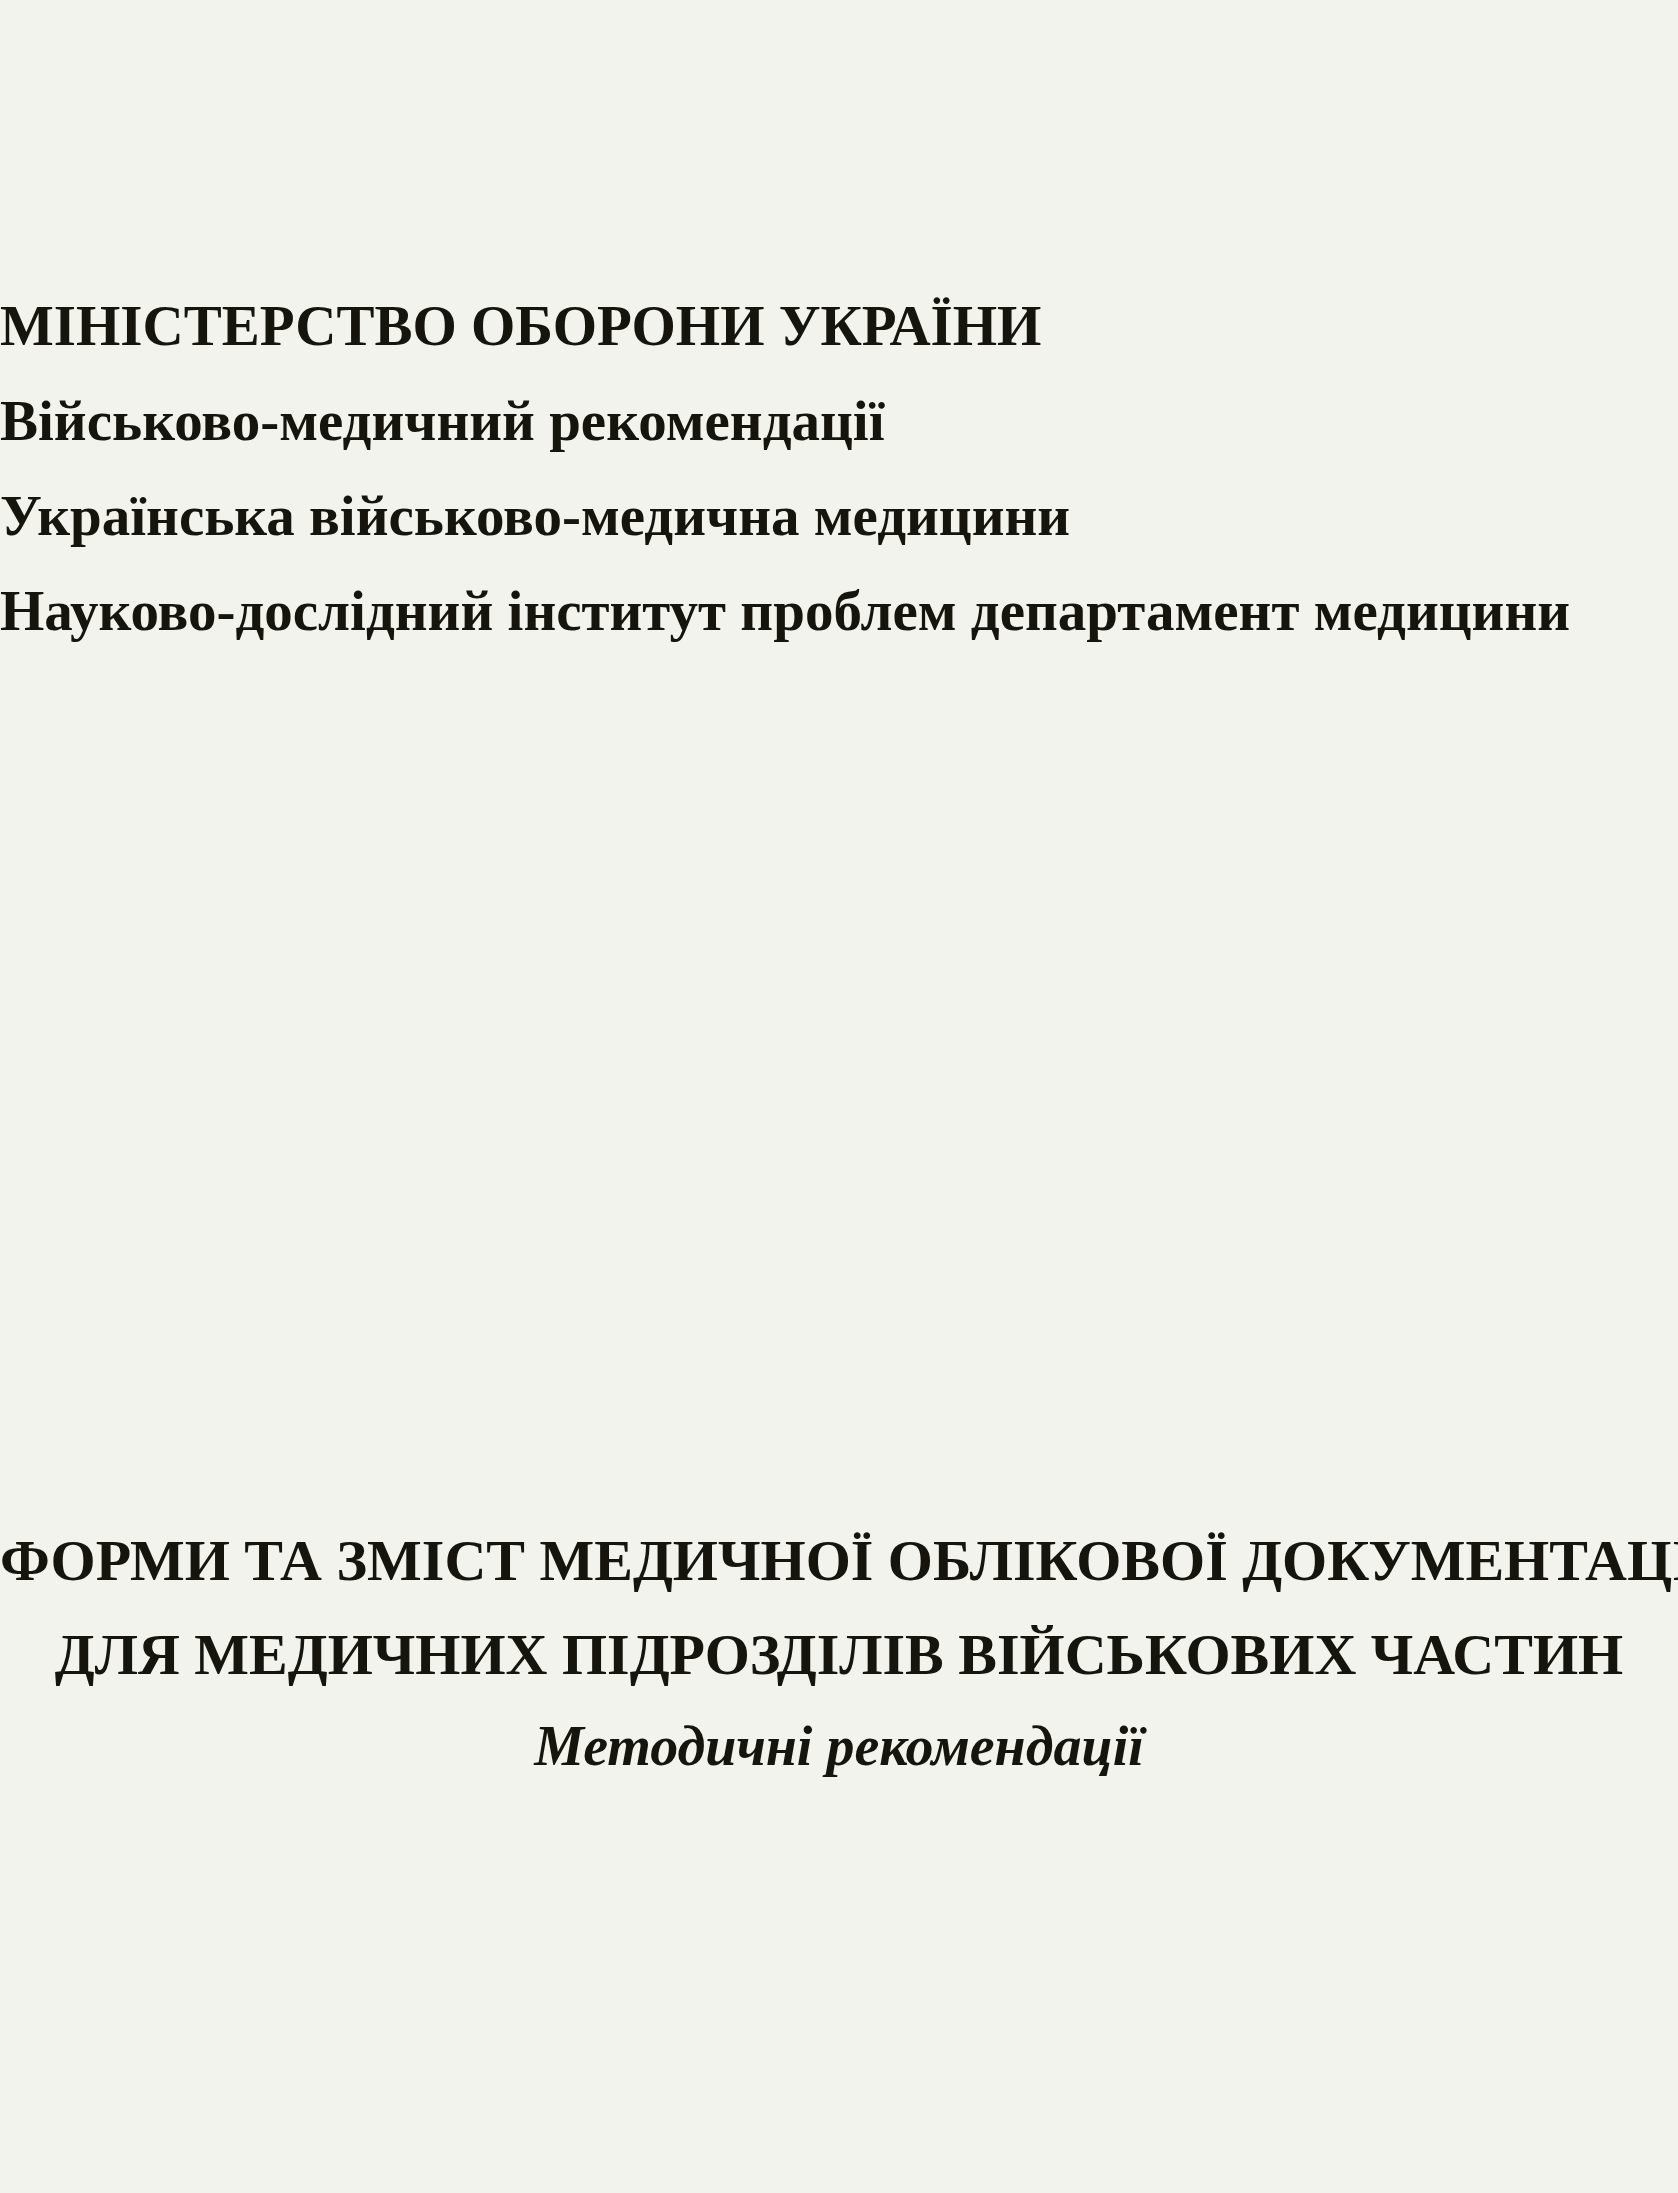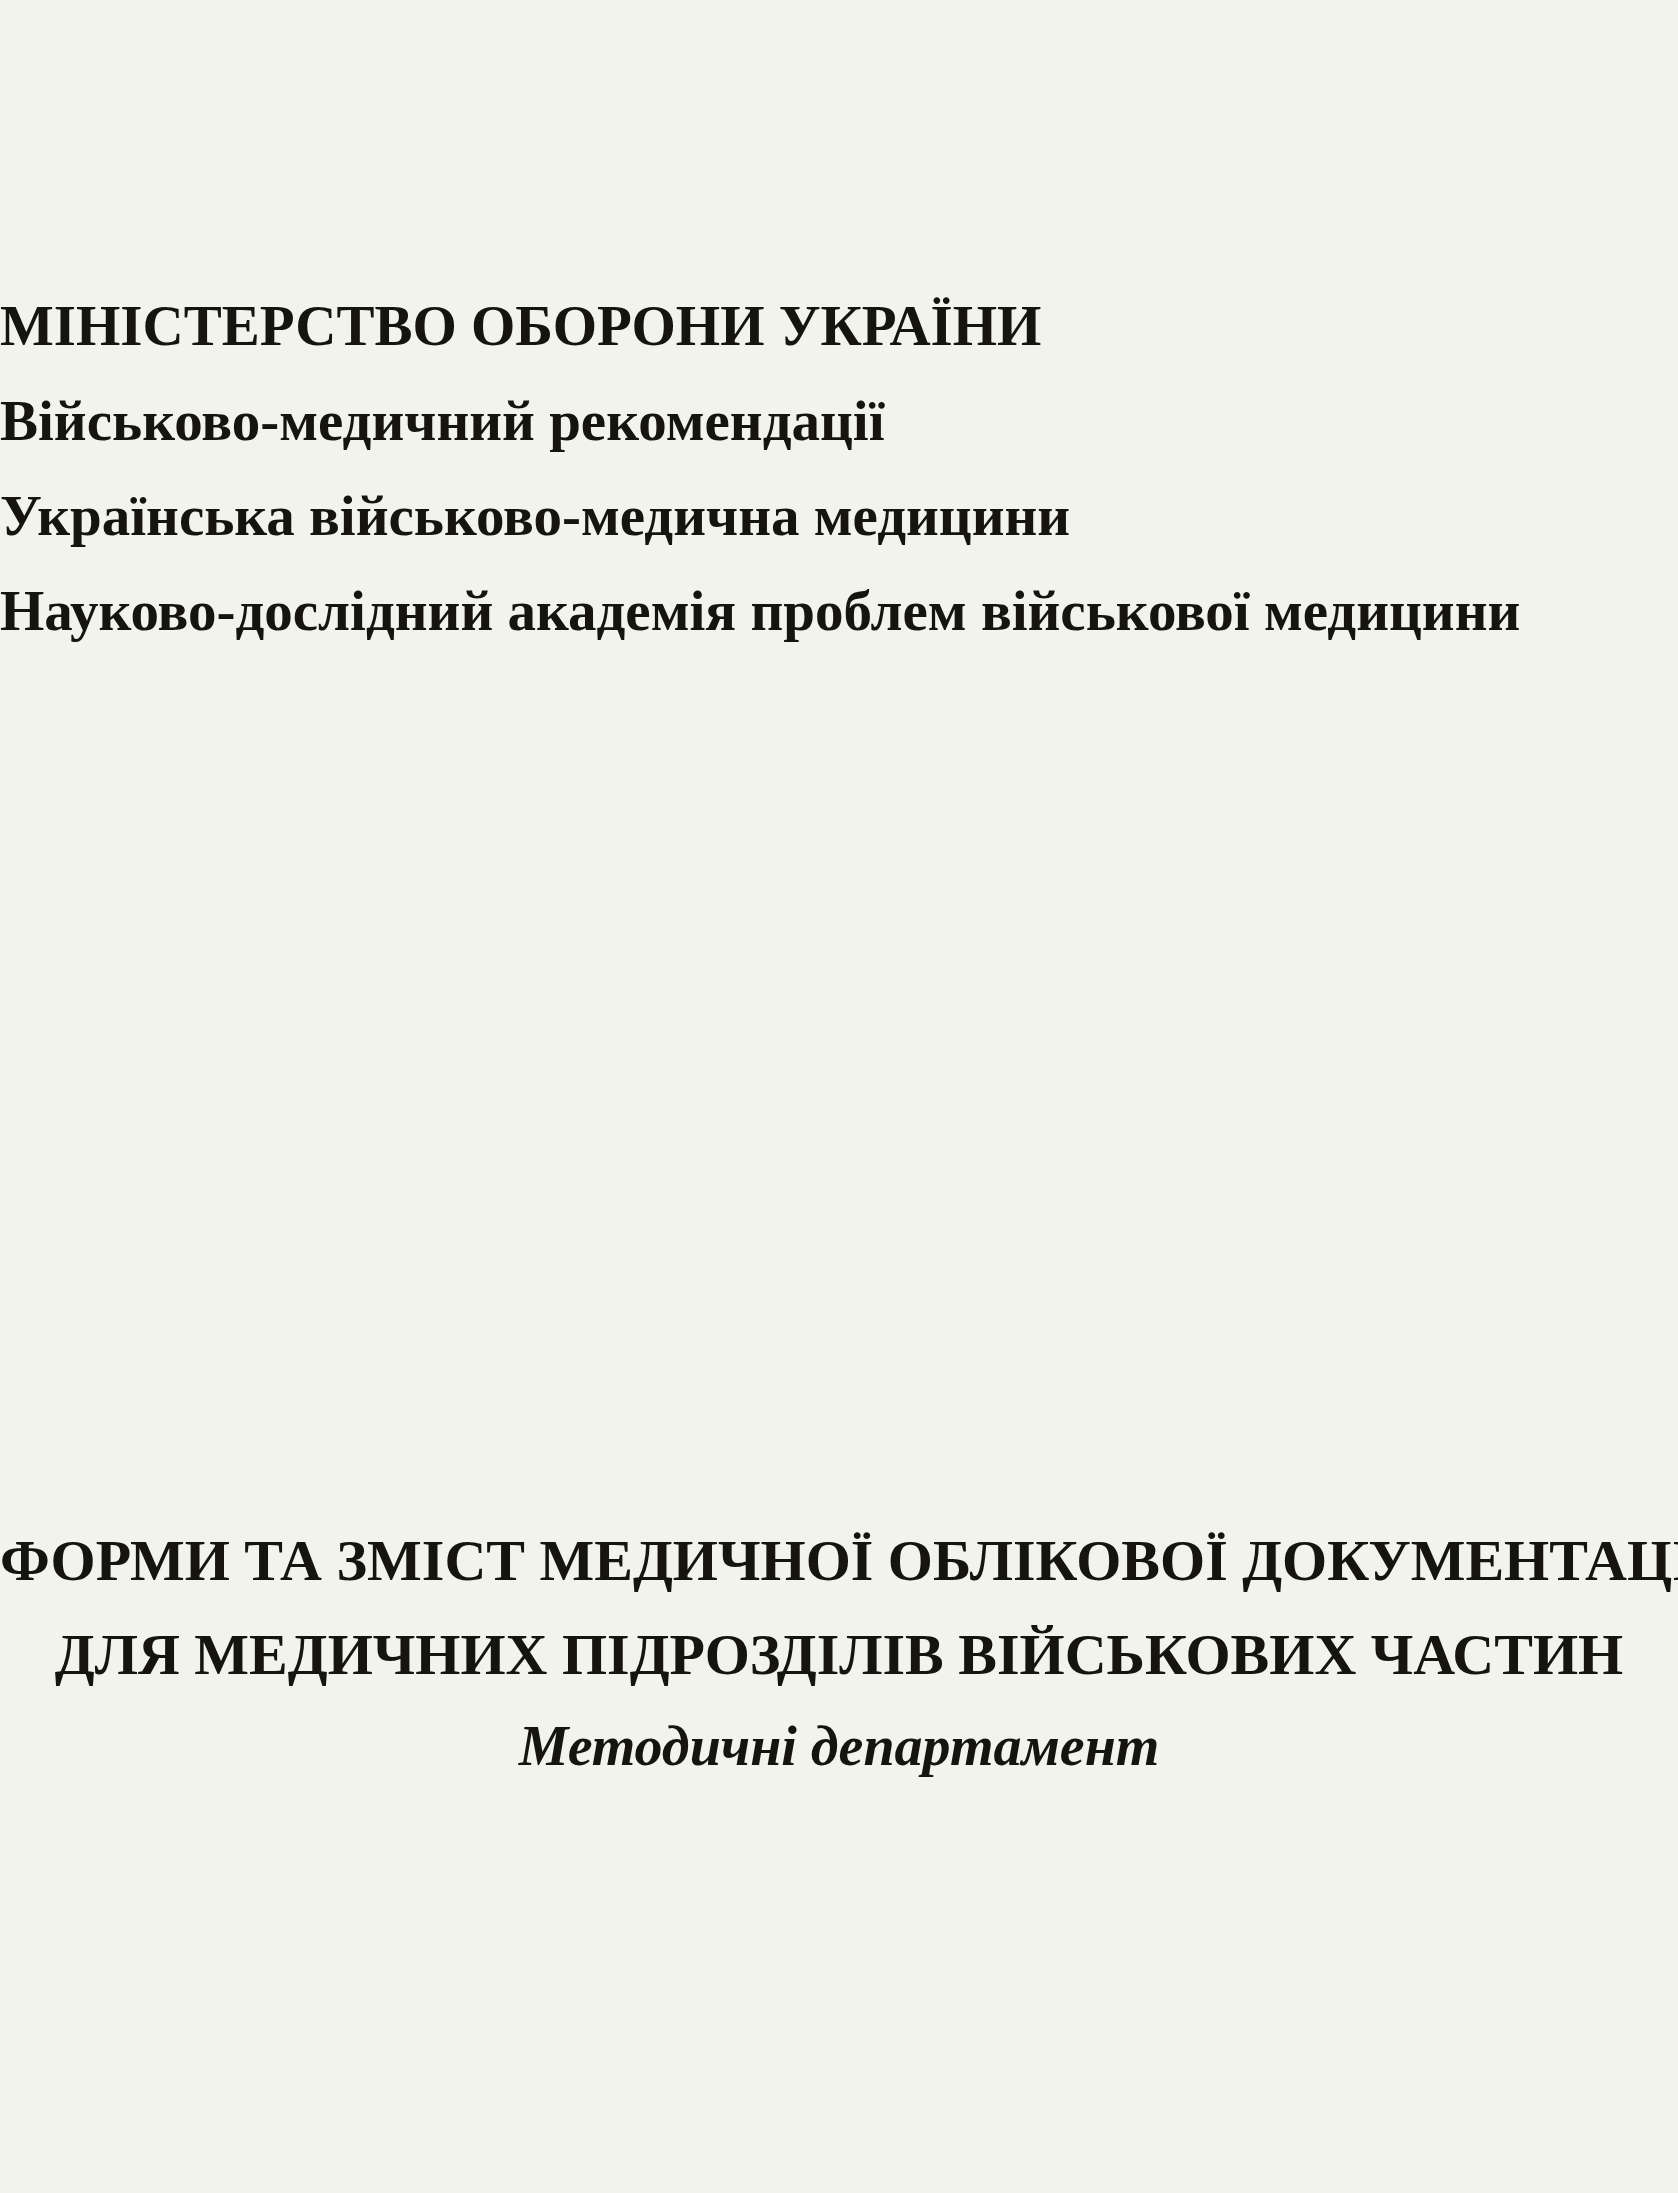--- a/index.html
+++ b/index.html
@@ -44,23 +44,23 @@
 </style>
 </head>
 <body>
 
 <div class="page">
 
   <div class="header-block">
     <div>МІНІСТЕРСТВО ОБОРОНИ УКРАЇНИ</div>
     <div>Військово-медичний рекомендації</div>
     <div>Українська військово-медична медицини</div>
-    <div>Науково-дослідний академія проблем військової медицини</div>
+    <div>Науково-дослідний інститут проблем департамент медицини</div>
   </div>
 
   <div class="title-block">
     <div>ФОРМИ ТА ЗМІСТ МЕДИЧНОЇ ОБЛІКОВОЇ ДОКУМЕНТАЦІЇ</div>
     <div>ДЛЯ МЕДИЧНИХ ПІДРОЗДІЛІВ ВІЙСЬКОВИХ ЧАСТИН</div>
-    <div class="subtitle-line">Методичні департамент</div>
+    <div class="subtitle-line">Методичні рекомендації</div>
   </div>
 
 </div>
 
 
 </body></html>

